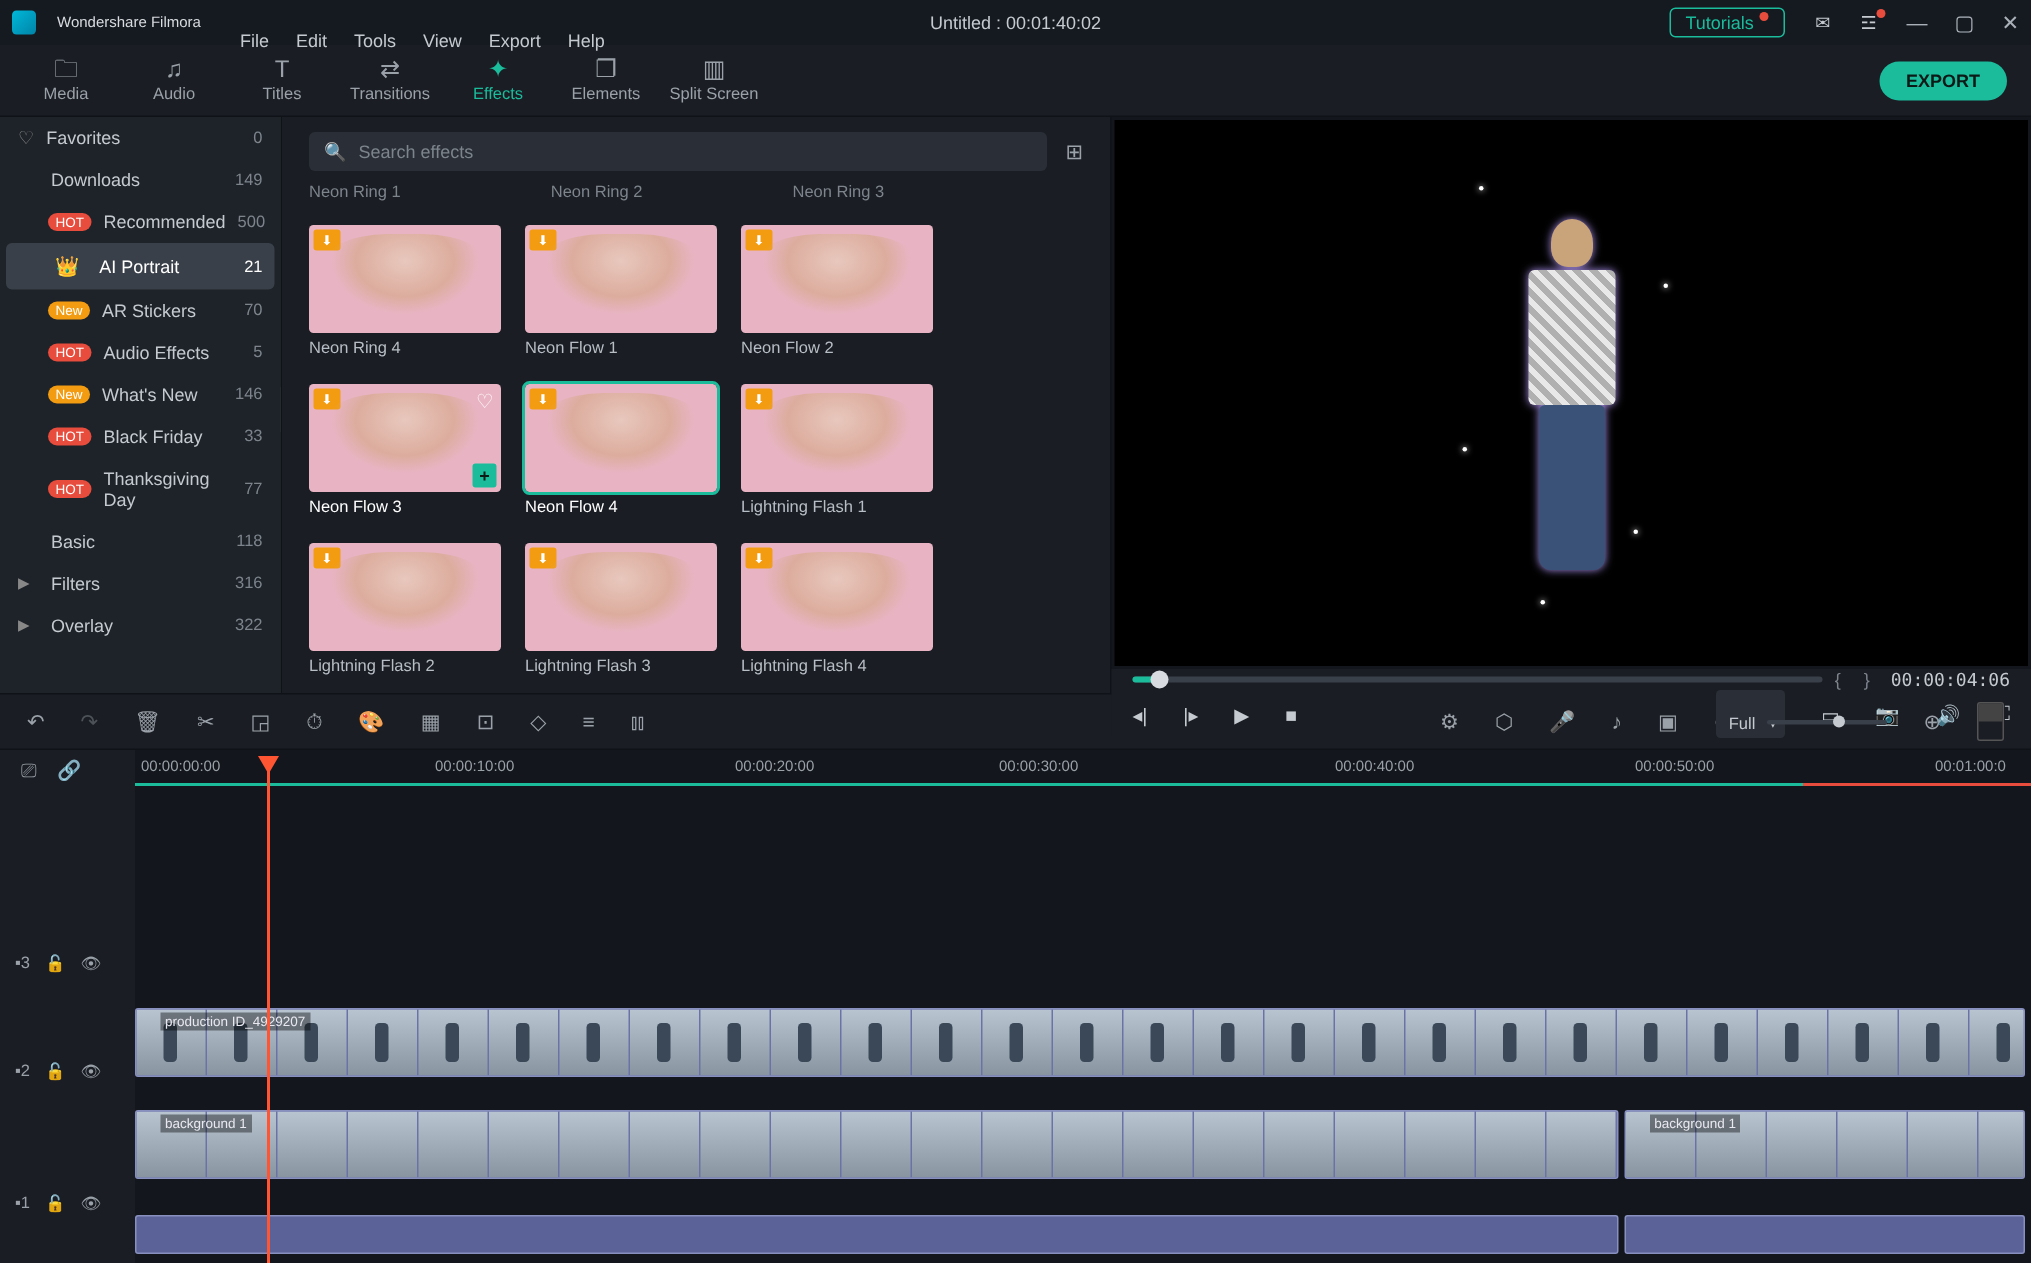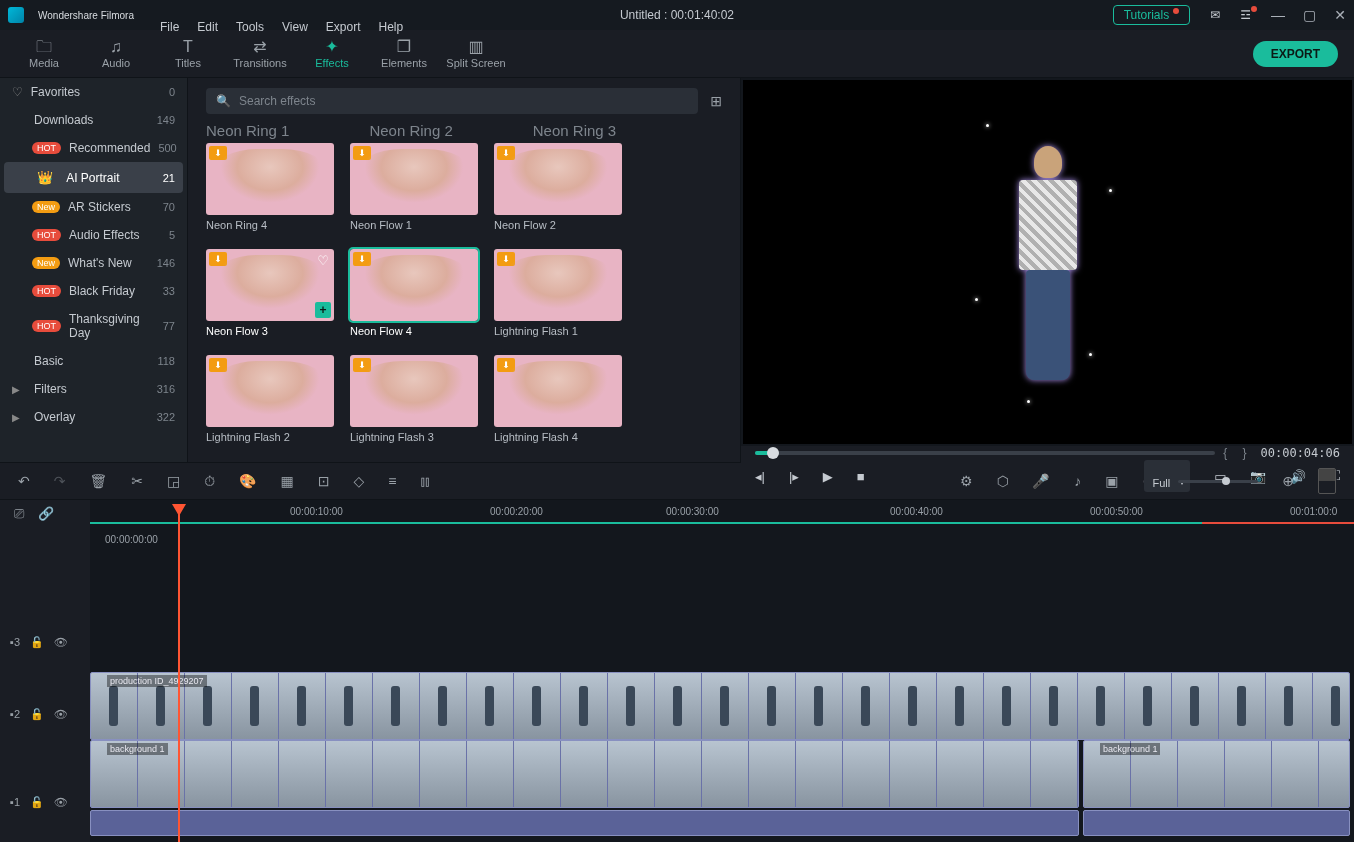--- a/index.html
+++ b/index.html
@@ -43,21 +43,21 @@
 .fx-grid { display:grid; grid-template-columns:repeat(3,128px); gap:18px 16px; }
 .fx-cell { width:128px; }
 .fx-thumb { width:128px; height:72px; background:#e8b4c4; border-radius:3px; position:relative; overflow:hidden; }
 .fx-thumb.sel { outline:2px solid #1abc9c; }
 .fx-dl { position:absolute; top:3px; left:3px; width:18px; height:14px; background:#f39c12; border-radius:2px; display:flex; align-items:center; justify-content:center; color:#fff; font-size:9px; }
 .fx-fav { position:absolute; top:4px; right:5px; color:#fff; font-size:13px; }
 .fx-add { position:absolute; bottom:3px; right:3px; width:16px; height:16px; background:#1abc9c; color:#0b1a16; font-size:12px; font-weight:bold; display:flex; align-items:center; justify-content:center; border-radius:2px; }
 .model { position:absolute; inset:6px; background:radial-gradient(ellipse at 50% 30%, #e8d4b8 0%, #d4a884 40%, transparent 60%); opacity:0.6; border-radius:40% 40% 20% 20%; }
 .fx-name { font-size:11px; margin-top:4px; color:#b8bec5; }
 .fx-name.sel { color:#fff; }
-.partial-row { font-size:15px; color:#7d848c; margin-bottom:4px; display:flex; gap:80px; }
+.partial-row { font-size:11px; color:#7d848c; margin-bottom:16px; display:flex; gap:100px; }
 
 .preview-pane { flex:1; background:#13171d; display:flex; flex-direction:column; border-left:1px solid #0f1318; }
 .preview-vid { flex:1; display:flex; align-items:center; justify-content:center; background:#000; margin:2px; }
 .vid-frame { width:206px; height:364px; background:#000 radial-gradient(circle at 30% 20%,#c93a6e 0%,transparent 15%),radial-gradient(circle at 70% 60%,#4aa8d4 0%,transparent 12%); position:relative; overflow:hidden; }
 .star { position:absolute; width:3px; height:3px; background:#fff; border-radius:50%; box-shadow:0 0 4px #fff; }
 .person-figure { position:absolute; left:50%; top:18%; transform:translateX(-50%); width:90px; height:260px; filter:drop-shadow(0 0 3px #a88ee8); }
 .phead { width:28px; height:32px; background:#c9a37a; border-radius:50% 50% 40% 40%; margin:0 auto; }
 .ptorso { width:58px; height:90px; background:repeating-linear-gradient(45deg,#e8e8e8 0 4px,#b0b0b0 4px 8px); margin:2px auto 0; border-radius:4px; }
 .plegs { width:44px; height:110px; background:#3a5278; margin:0 auto; border-radius:4px 4px 8px 8px; }
 .preview-ctrls { height:34px; background:#1a1d24; display:flex; align-items:center; padding:0 14px; gap:8px; }
@@ -83,21 +83,21 @@
 .tl-head { position:absolute; left:0; top:0; width:90px; height:100%; background:#1a1d24; z-index:2; }
 .tl-head-btns { display:flex; gap:14px; padding:6px 14px; color:#9aa1a8; font-size:13px; }
 .track-head { position:absolute; left:0; width:90px; height:28px; display:flex; align-items:center; gap:10px; padding:0 10px; color:#9aa1a8; font-size:11px; }
 .th3 { top:128px; } .th2 { top:200px; } .th1 { top:288px; }
 .ruler { position:absolute; left:90px; right:0; top:6px; height:24px; font-size:10px; color:#9aa1a8; }
 .ruler-tick { position:absolute; top:0; }
 .ruler-line { position:absolute; top:22px; left:90px; right:0; height:2px; background:linear-gradient(90deg,#1abc9c 0%,#1abc9c 88%,#e74c3c 88%,#e74c3c 100%); }
 .playhead { position:absolute; left:178px; top:4px; bottom:0; width:2px; background:#ff5533; z-index:5; }
 .playhead::before { content:""; position:absolute; top:0; left:-6px; width:14px; height:12px; background:#ff5533; clip-path:polygon(0 0,100% 0,50% 100%); }
 
-.track { position:absolute; left:90px; right:4px; height:68px; }
+.track { position:absolute; left:90px; right:4px; height:46px; }
 .tr2 { top:172px; } .tr1a { top:240px; } .tr1b { top:310px; height:26px; }
 .clip { position:absolute; top:0; height:100%; background:#6a72a8; border:1px solid #8890c0; border-radius:2px; overflow:hidden; }
 .clip-label { position:absolute; top:2px; left:4px; font-size:9px; background:rgba(0,0,0,.4); padding:1px 3px; color:#e8e8f0; z-index:1; }
 .clip-play { position:absolute; top:2px; left:2px; width:10px; height:10px; background:#fff; color:#333; font-size:7px; display:flex; align-items:center; justify-content:center; }
 .clip-fx { position:absolute; top:16px; left:2px; width:12px; height:12px; background:#1abc9c; border-radius:2px; }
 .clip-frames { display:flex; height:100%; }
 .frame { flex:0 0 46px; height:100%; background:linear-gradient(#b8c4d0,#8894a0); margin-right:1px; position:relative; }
 .frame::after { content:""; position:absolute; left:40%; top:20%; width:18%; height:60%; background:#3a4858; border-radius:3px; }
 .clip.bg .frame { background:#0a0e14 radial-gradient(circle at 30% 40%,#f4e8a0 0 2px,transparent 3px),radial-gradient(circle at 70% 60%,#5aa8d0 0 2px,transparent 3px),radial-gradient(circle at 50% 30%,#fff 0 1px,transparent 2px); }
 .clip.bg .frame::after { display:none; }
@@ -403,21 +403,21 @@
         <span>🔓</span>
         <span>👁</span>
       </div>
     <div class="track-head th1">
         <span>▪<span>1</span></span>
         <span>🔓</span>
         <span>👁</span>
       </div>
   </div>
   <div class="ruler" id="ruler">
-      <div class="ruler-tick" style="left: 15px; margin-top: 28px;">00:00:00:00</div>
+      <div class="ruler-tick" style="left: 4px;">00:00:00:00</div>
       <div class="ruler-tick" style="left: 200px;">00:00:10:00</div>
       <div class="ruler-tick" style="left: 400px;">00:00:20:00</div>
       <div class="ruler-tick" style="left: 576px;">00:00:30:00</div>
       <div class="ruler-tick" style="left: 800px;">00:00:40:00</div>
       <div class="ruler-tick" style="left: 1000px;">00:00:50:00</div>
       <div class="ruler-tick" style="left: 1200px;">00:01:00:0</div>
     </div>
   <div class="ruler-line"></div>
   <div class="playhead"></div>
 

